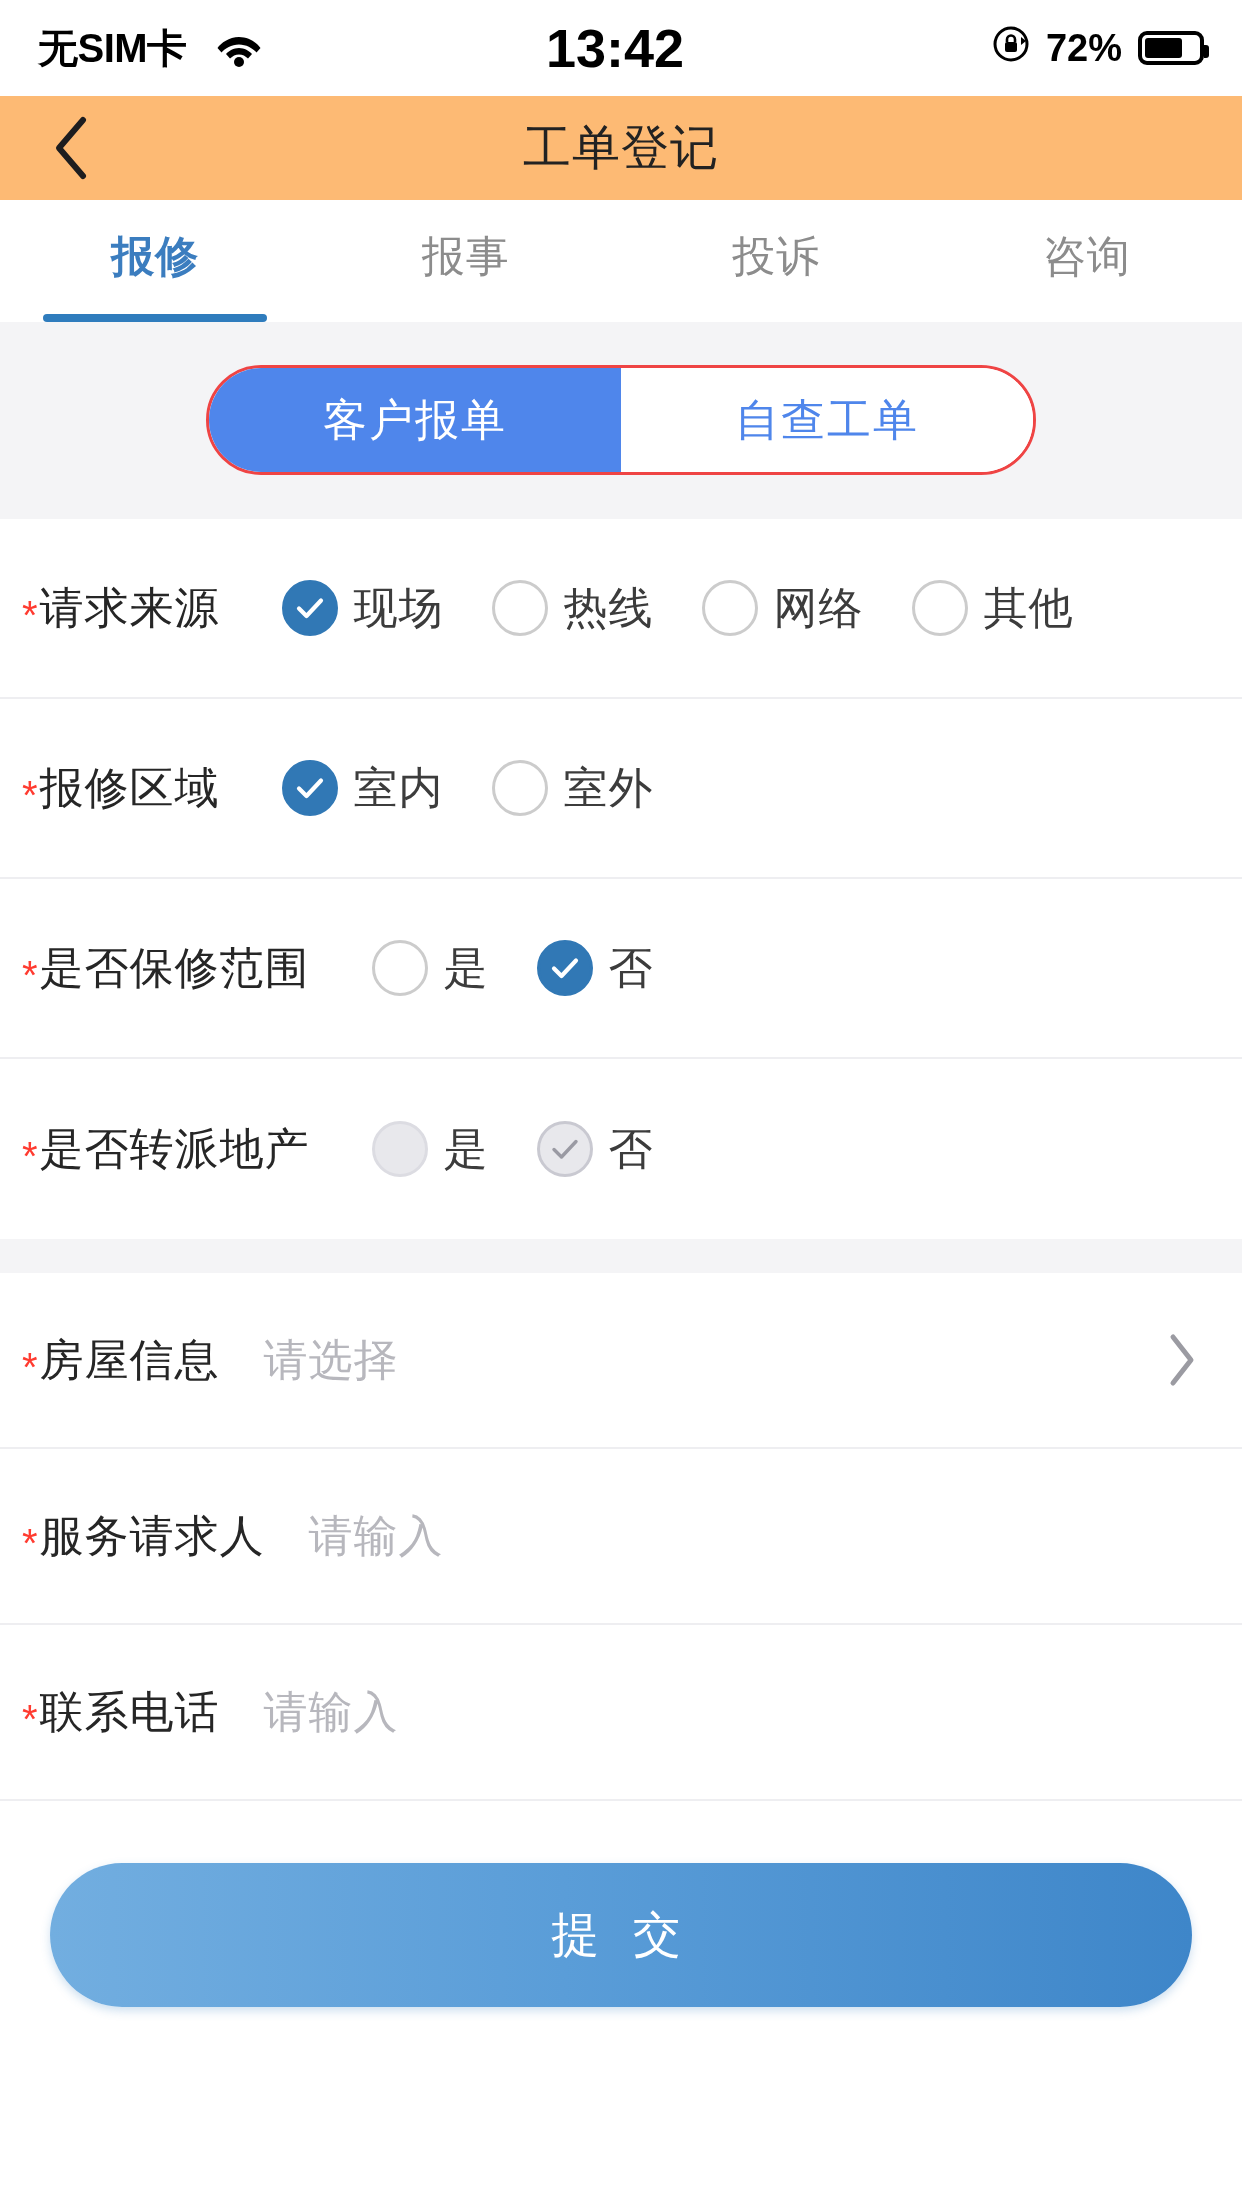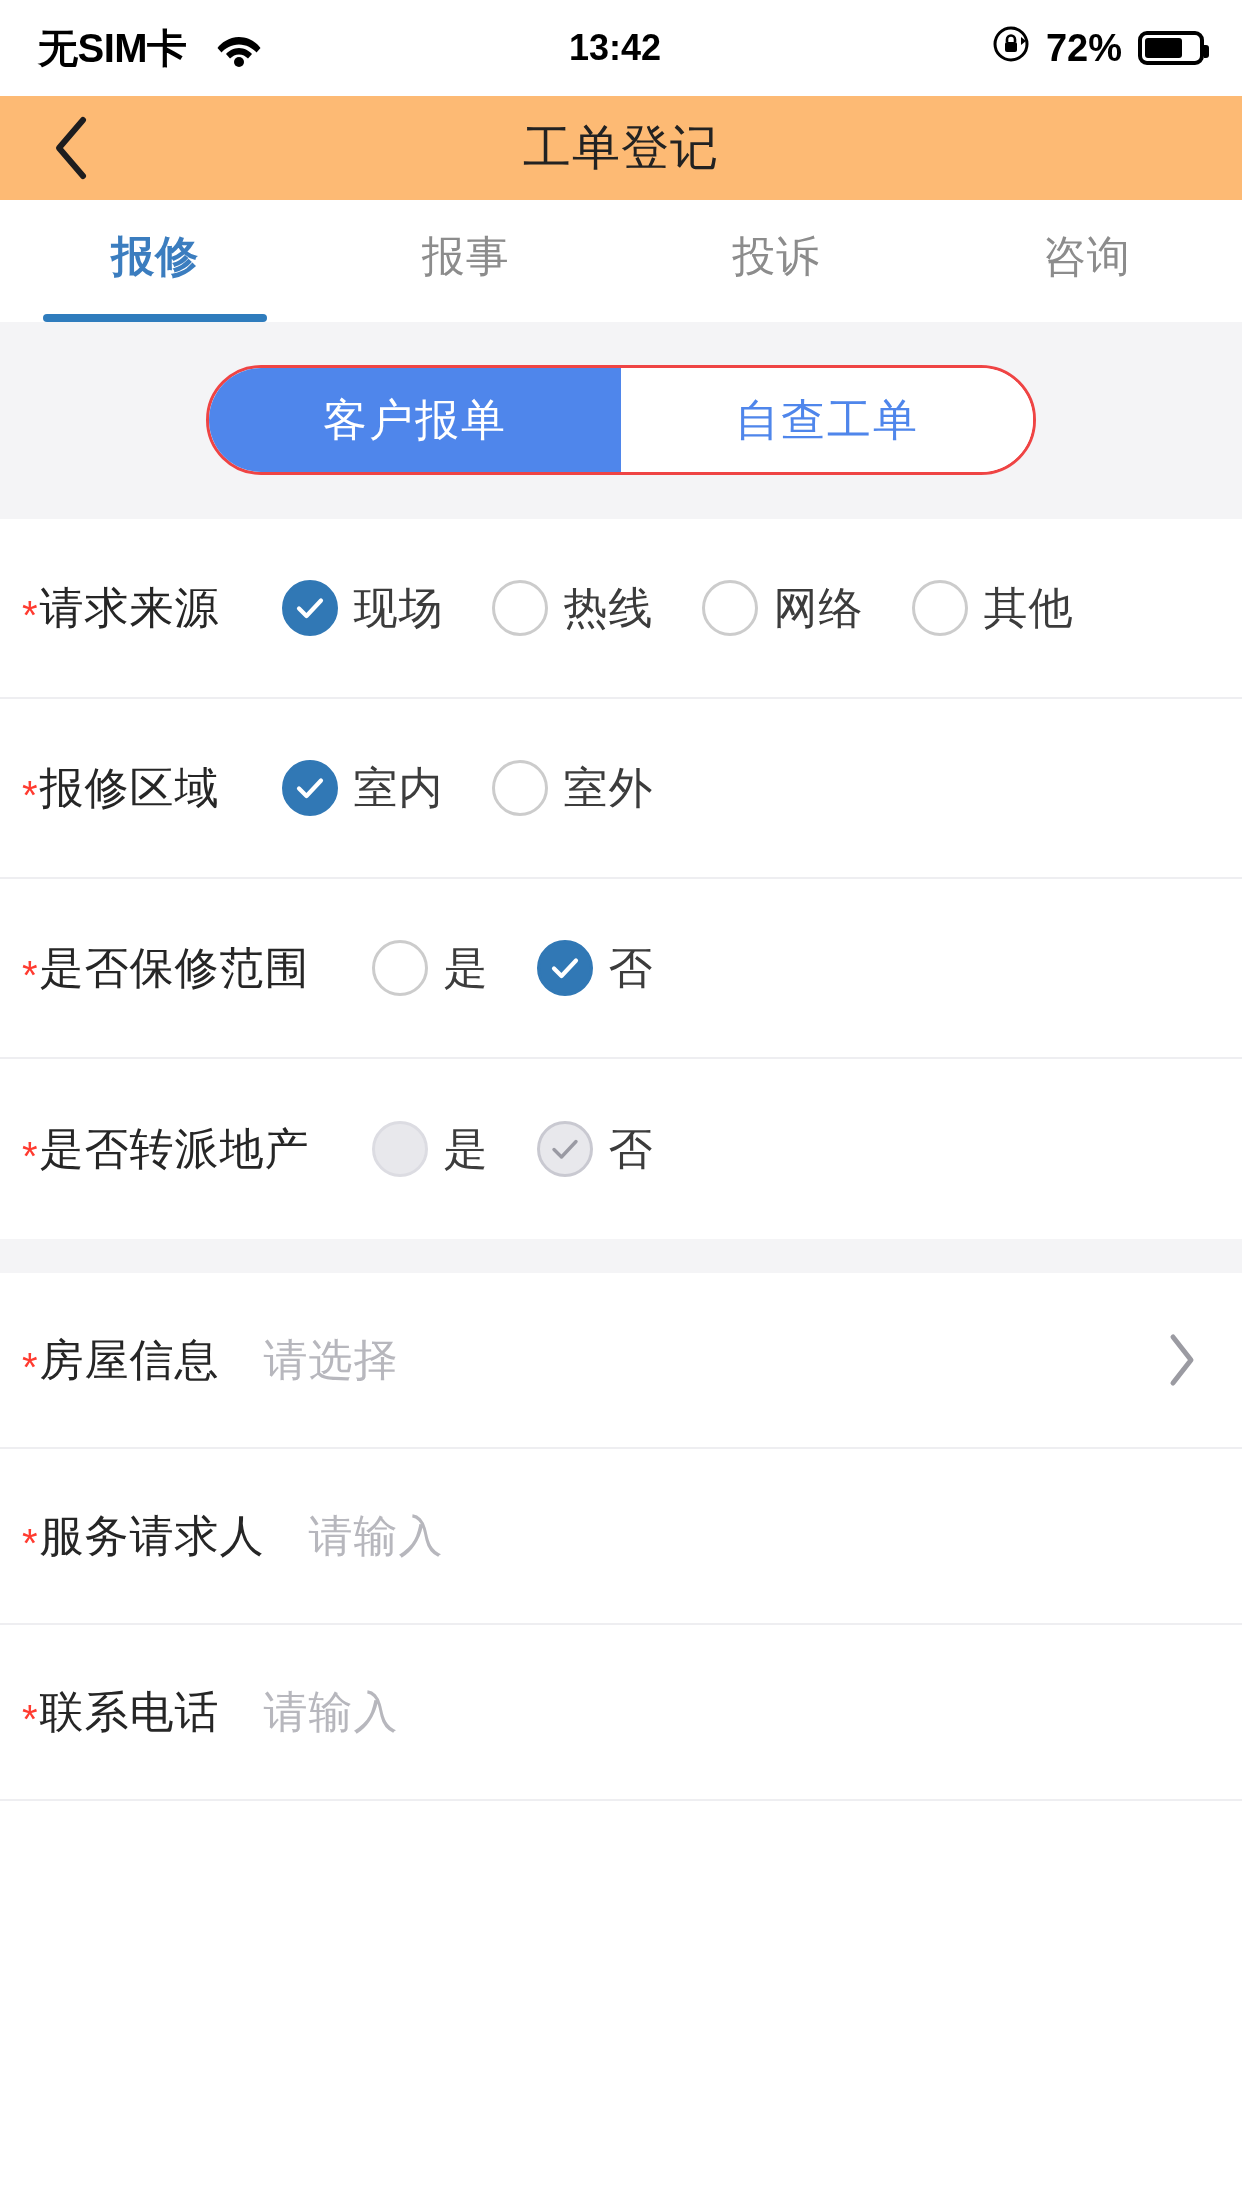--- a/index.html
+++ b/index.html
@@ -33,21 +33,21 @@
     gap: 30px;
     font-size: 40px;
     font-weight: 700;
     color: #000;
     letter-spacing: -0.5px;
   }
   .sb-center {
     position: absolute;
     left: 0; right: 12px;
     text-align: center;
-    font-size: 36px;
+    font-size: 54px;
     font-weight: 700;
     color: #000;
     letter-spacing: 0px;
   }
   .sb-right {
     margin-left: auto;
     display: flex;
     align-items: center;
     gap: 16px;
     font-size: 38px;
@@ -503,14 +503,17 @@
 
     <div class="row input-row">
       <div class="label">
         <span class="req">*</span>
         <span class="label-text">联系电话</span>
       </div>
       <div class="field-value">请输入</div>
     </div>
   </div>
 
+  <div class="submit-wrap">
+    <button class="submit-btn">提 交</button>
+  </div>
 
 </div>
 
 </body></html>

